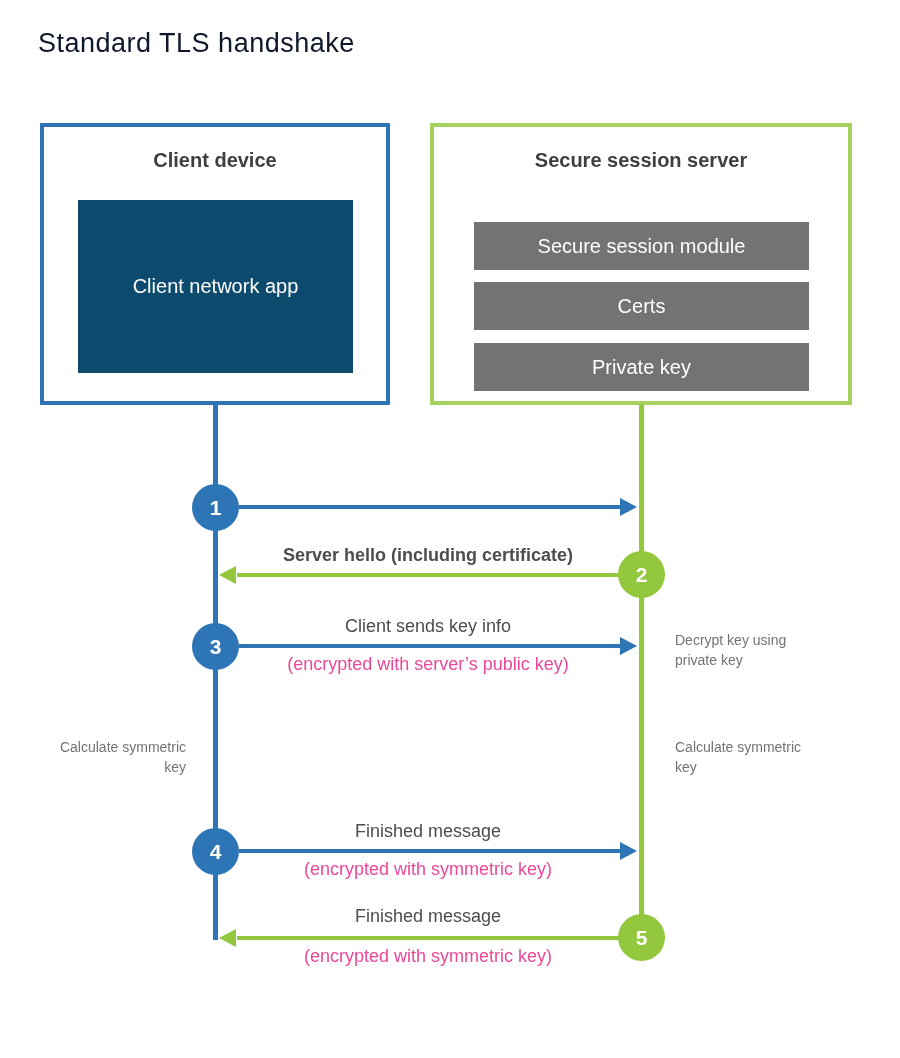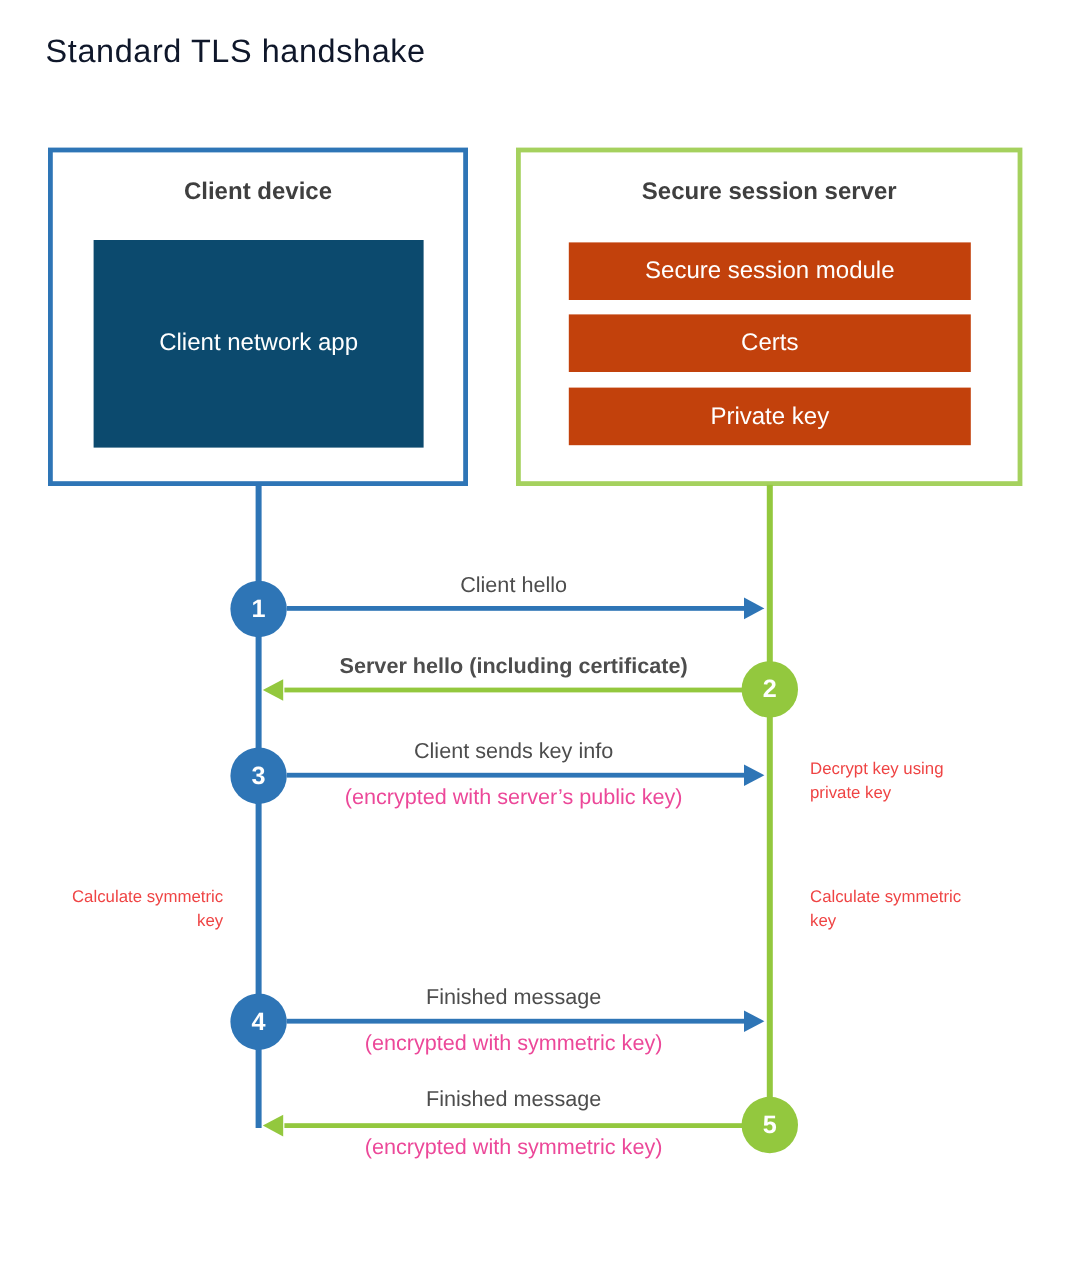--- a/index.html
+++ b/index.html
@@ -19,23 +19,23 @@
     font-size:20px;font-weight:bold;color:#3f3f3f;
   }
   .client-fill{
     position:absolute;left:34px;top:73px;width:275px;height:173px;background:#0c4a6e;
     display:flex;align-items:center;justify-content:center;
   }
   .client-fill-label{
     width:190px;text-align:center;color:#ffffff;font-size:20px;line-height:1.35;
   }
   .server-bar{
-    position:absolute;left:40px;width:335px;height:48px;background:#c2410c;
+    position:absolute;left:40px;width:335px;height:48px;background:#737373;
     display:flex;align-items:center;justify-content:center;
-    color:#ffffff;font-size:20px;
+    color:#ffffff;font-size:20px;margin-top:20px;
   }
   .bar-0{top:75px;}
   .bar-1{top:135px;}
   .bar-2{top:196px;}
 
   .lifeline{position:absolute;width:5px;}
   .lifeline-client{left:213px;top:404px;height:536px;background:#2e75b6;}
   .lifeline-server{left:639px;top:404px;height:534px;background:#93c83e;}
 
   .step-circle{
@@ -63,21 +63,21 @@
   }
   .msg-sublabel{
     position:absolute;left:215px;width:426px;text-align:center;
     font-size:18px;color:#ec4899;
   }
   .l1{top:477px;} .l2{top:545px;font-weight:bold;} .l3{top:616px;} .sl3{top:654px;}
   .l4{top:821px;} .sl4:!{}
   .sl4{top:859px;} .l5{top:906px;} .sl5{top:946px;}
 
   .side-note{
-    position:absolute;font-size:14px;color:#ef4444;line-height:1.4;
+    position:absolute;font-size:14px;color:#737373;line-height:1.4;
   }
   .note-decrypt{left:675px;top:631px;width:132px;text-align:left;}
   .note-calc-left{left:58px;top:738px;width:128px;text-align:right;}
   .note-calc-right{left:675px;top:738px;width:128px;text-align:left;}
 </style>
 </head>
 <body>
 
 <div id="canvas">
 
@@ -93,21 +93,20 @@
   <div class="entity-box server-box">
     <div class="entity-title">Secure session server</div>
     <div class="server-bar bar-0">Secure session module</div>
     <div class="server-bar bar-1">Certs</div>
     <div class="server-bar bar-2">Private key</div>
   </div>
 
   <div class="lifeline lifeline-client"></div>
   <div class="lifeline lifeline-server"></div>
 
-  <div class="msg-label l1">Client hello</div>
   <div class="arrow-line arrow-blue a1"></div>
   <div class="arrow-head head-right h1"></div>
   <div class="step-circle circle-blue c1">1</div>
 
   <div class="msg-label l2">Server hello (including certificate)</div>
   <div class="arrow-line arrow-green a2"></div>
   <div class="arrow-head head-left h2"></div>
   <div class="step-circle circle-green c2">2</div>
 
   <div class="msg-label l3">Client sends key info</div>

